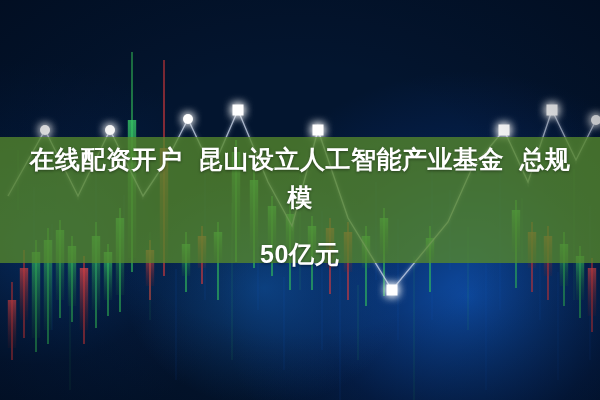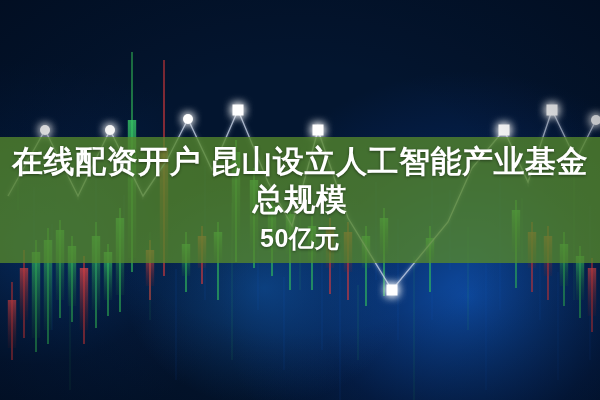--- a/index.html
+++ b/index.html
@@ -58,28 +58,28 @@
     background: rgba(86,136,44,0.78);
     display: flex;
     align-items: center;
     justify-content: center;
   }
   .band-inner {
     width: 580px;
     text-align: center;
   }
   .headline {
-    margin: 0;
+    margin: 16px;
     color: #ffffff;
-    font-size: 31px;
+    font-size: 25px;
     font-weight: bold;
     line-height: 38px;
     letter-spacing: 0.5px;
     text-shadow: 0 1px 3px rgba(0,0,0,0.45);
-    font-family: Liberation Sans, sans-serif;
+    font-family: Liberation Mono, monospace;
   }
   .headline-l2 {
     margin: 0;
     color: #ffffff;
     font-size: 25px;
     font-weight: bold;
     line-height: 38px;
     letter-spacing: 0.5px;
     text-shadow: 0 1px 3px rgba(0,0,0,0.45);
     font-family: "Liberation Sans", sans-serif;

